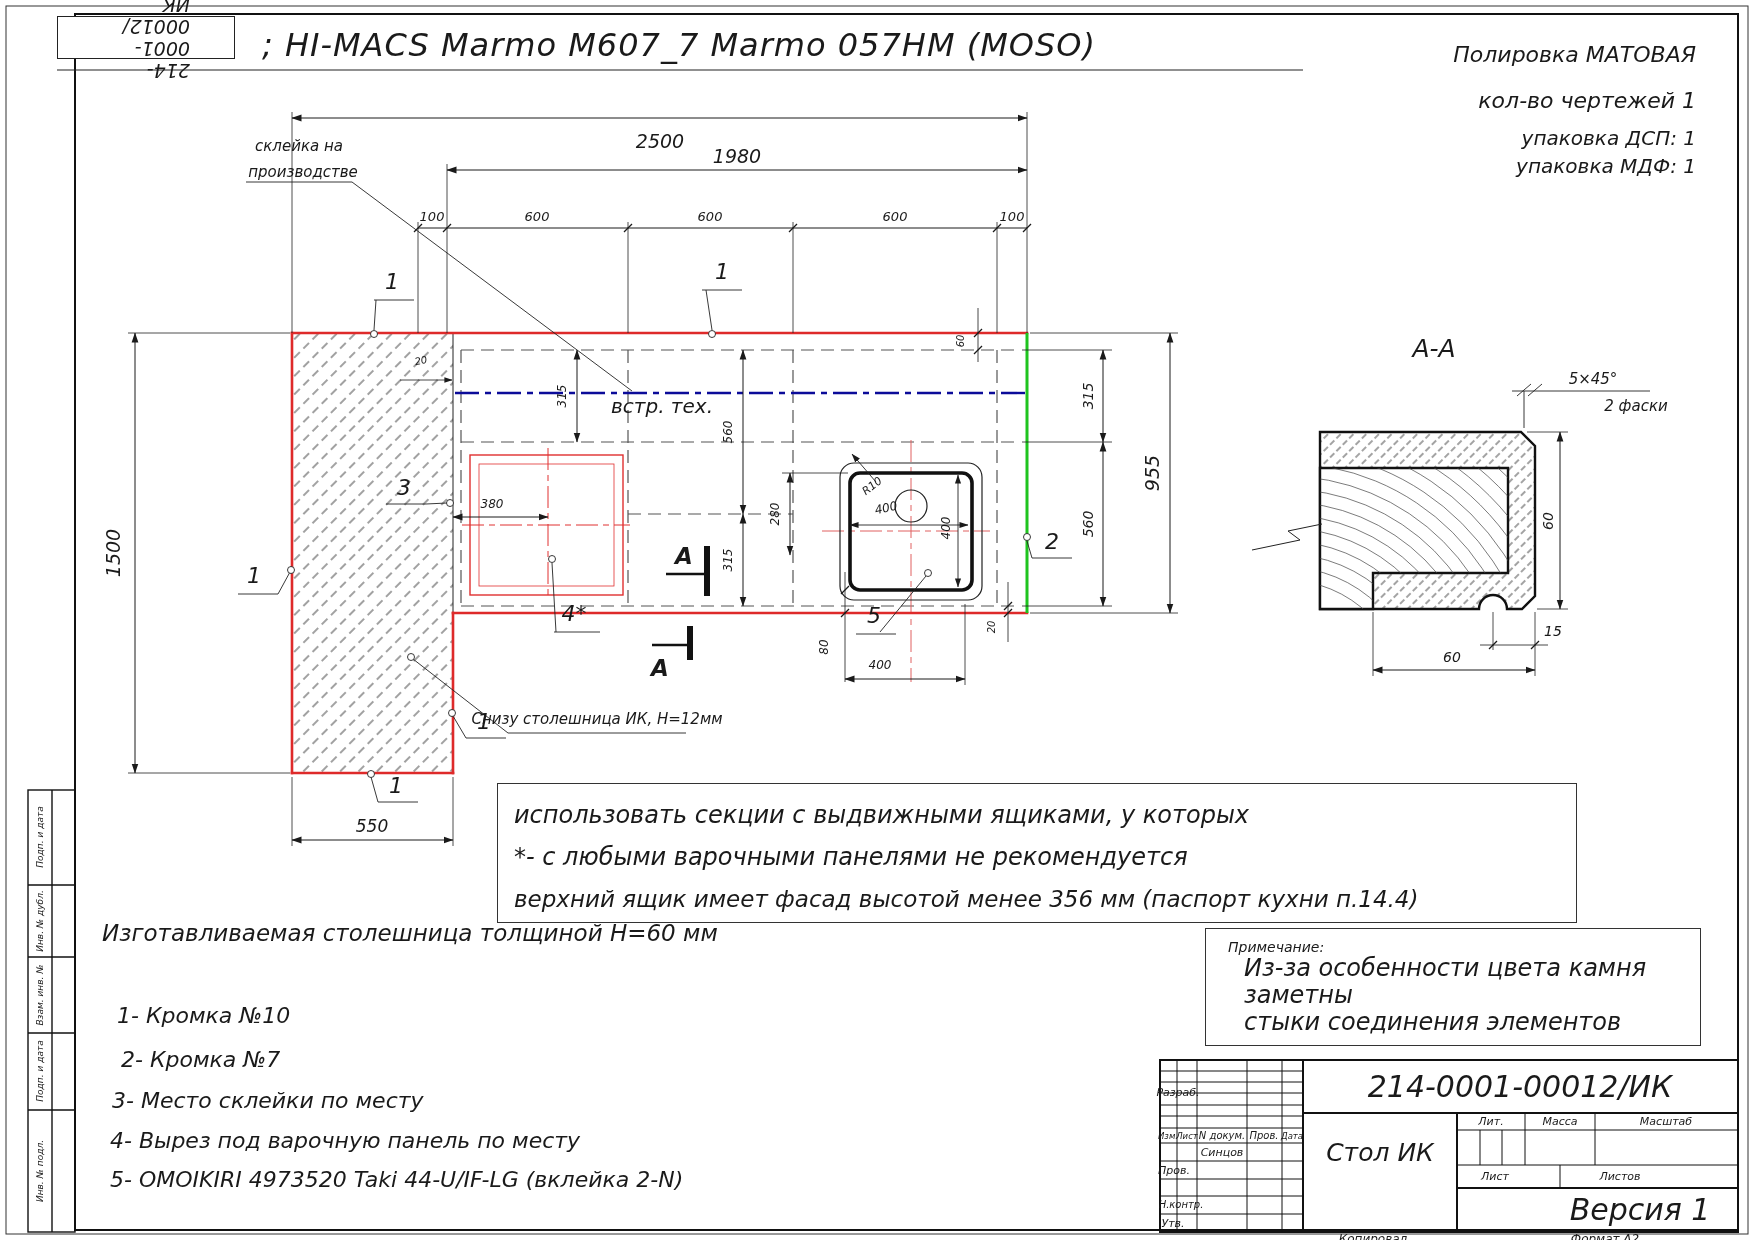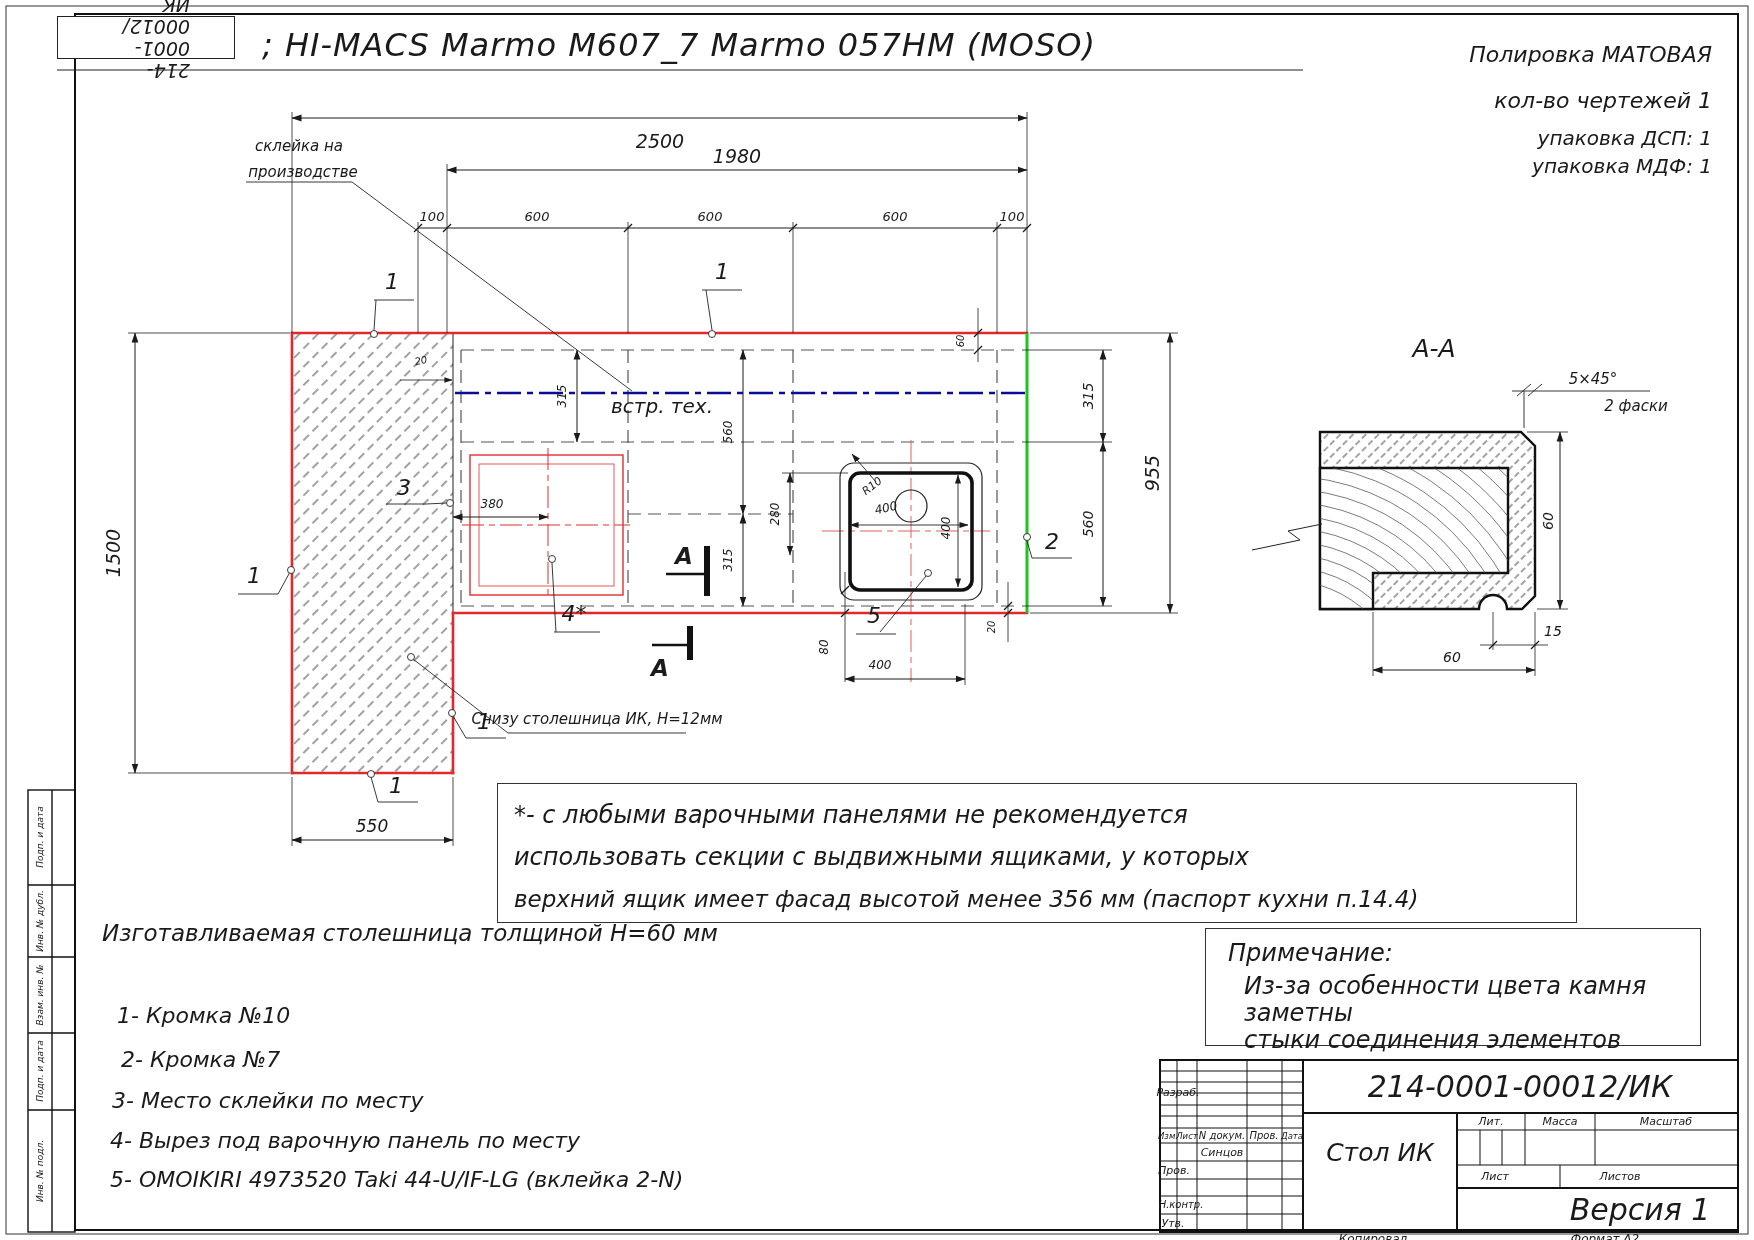--- a/index.html
+++ b/index.html
@@ -4,25 +4,25 @@
 <style>
   html,body{margin:0;padding:0;background:#e8e8e8;}
   #page{position:relative;width:1754px;height:1240px;background:#ffffff;
         font-family:"DejaVu Sans","Liberation Sans",sans-serif;font-style:italic;
         color:#1a1a1a;overflow:hidden;}
   #linework{position:absolute;left:0;top:0;}
   .anno{position:absolute;white-space:nowrap;line-height:1;transform:translate(-50%,-50%);}
   .stampbox{position:absolute;left:57px;top:16px;width:176px;height:41px;border:1.6px solid #222;background:#fff;}
   .stamptext{position:absolute;left:50%;top:50%;transform:translate(-50%,-50%) rotate(180deg);font-size:19px;}
   .sheet-title{position:absolute;left:262px;top:26px;font-size:32px;letter-spacing:1px;}
-  .finline{position:absolute;right:42px;}
+  .finline{position:absolute;right:58px;}
   .notebox{position:absolute;left:497px;top:783px;width:1062px;height:118px;border:1.6px solid #333;padding:10px 0 10px 16px;}
   .notebox div{font-size:24px;line-height:42px;}
   .remarkbox{position:absolute;left:1205px;top:928px;width:472px;height:96px;border:1.6px solid #333;padding:10px 0 10px 22px;}
-  .remark-title{font-size:24px;margin-bottom:6px;}
+  .remark-title{font-size:14px;}
   .remark-line{font-size:24px;line-height:27px;margin-left:16px;}
   .legend-title{position:absolute;left:102px;top:920px;font-size:23px;}
   .lg0{position:absolute;left:117px;top:1003px;font-size:22px;}
   .lg1{position:absolute;left:121px;top:1047px;font-size:22px;}
   .lg2{position:absolute;left:112px;top:1088px;font-size:22px;}
   .lg3{position:absolute;left:110px;top:1128px;font-size:22px;}
   .lg4{position:absolute;left:110px;top:1167px;font-size:22px;}
   .tbc{position:absolute;transform:translate(-50%,-50%);line-height:1;white-space:nowrap;}
   .strip-label{position:absolute;transform:translate(-50%,-50%) rotate(-90deg);font-size:9px;white-space:nowrap;}
 </style>
@@ -286,22 +286,22 @@
   </div>
 
   <div class="sheet-title">; HI-MACS Marmo M607_7 Marmo 057HM (MOSO)</div>
 
   <div class="finline" style="top:42px;font-size:22px;">Полировка МАТОВАЯ</div>
   <div class="finline" style="top:88px;font-size:22px;">кол-во чертежей 1</div>
   <div class="finline" style="top:126px;font-size:20px;">упаковка ДСП: 1</div>
   <div class="finline" style="top:154px;font-size:20px;">упаковка МДФ: 1</div>
 
   <div class="notebox">
+    <div>использовать секции с выдвижными ящиками, у которых</div>
     <div>*- с любыми варочными панелями не рекомендуется</div>
-    <div>использовать секции с выдвижными ящиками, у которых</div>
     <div style="font-size:23px;">верхний ящик имеет фасад высотой менее 356 мм (паспорт кухни п.14.4)</div>
   </div>
 
   <div class="remarkbox">
     <div class="remark-title">Примечание:</div>
     <div class="remark-line">Из-за особенности цвета камня заметны</div>
     <div class="remark-line">стыки соединения элементов</div>
   </div>
 
   <div class="legend-title">Изготавливаемая столешница толщиной Н=60 мм</div>

